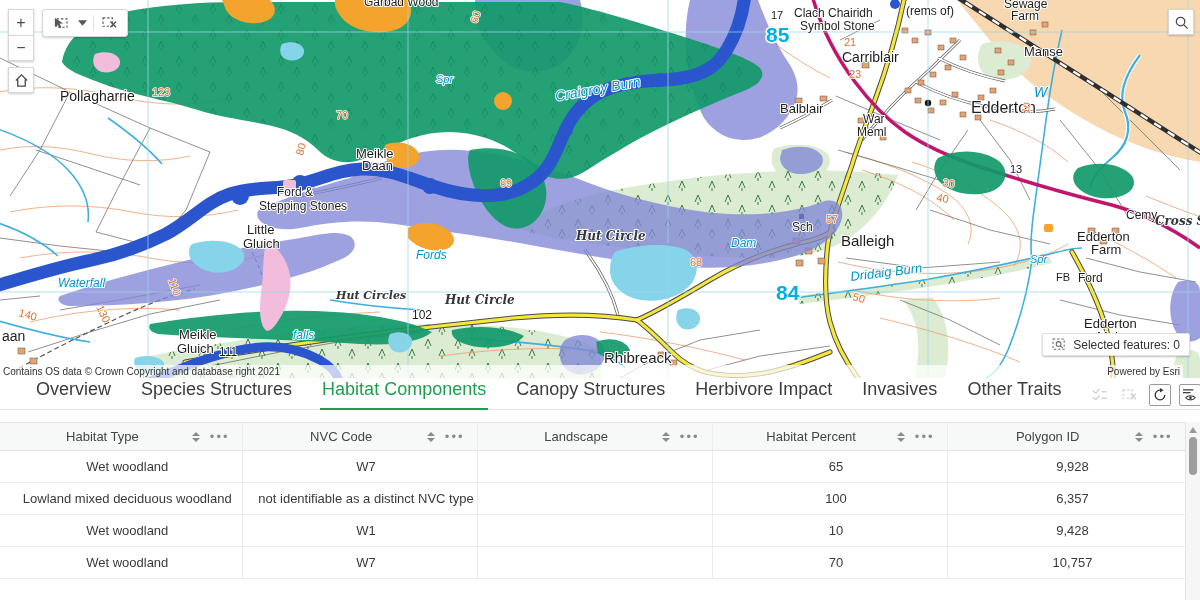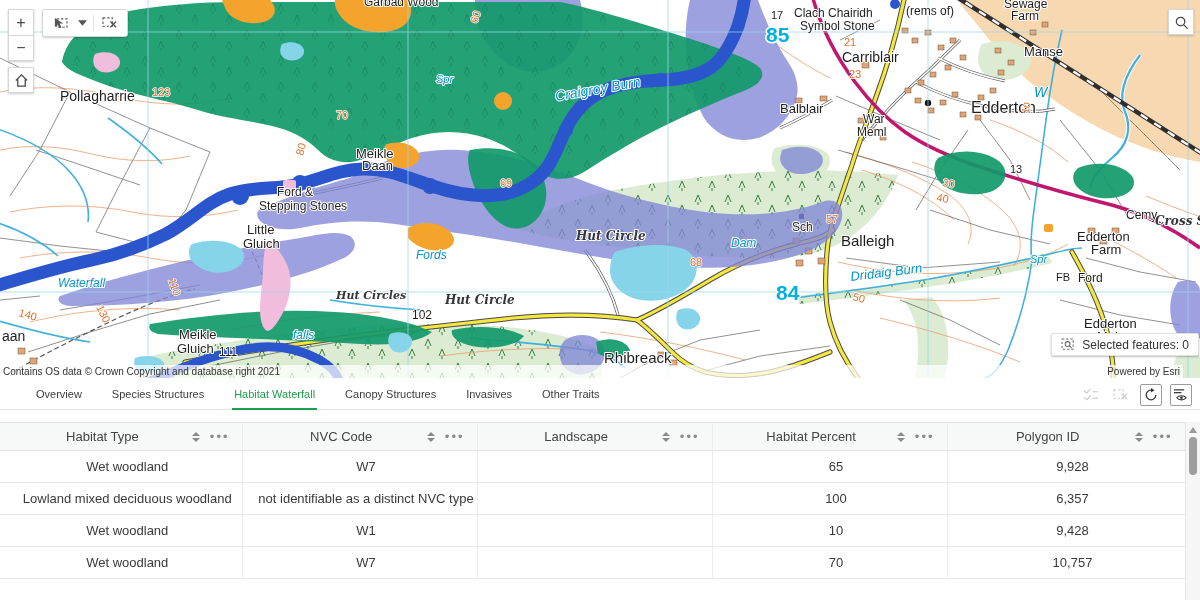--- a/index.html
+++ b/index.html
@@ -16,28 +16,28 @@
   .mapbtn{position:absolute;width:26px;height:26px;background:#fff;border:1px solid #d6d6d6;box-shadow:0 1px 2px rgba(0,0,0,.2);
     display:flex;align-items:center;justify-content:center;font-size:16px;color:#4a4a4a;cursor:pointer;box-sizing:border-box;}
   .zoomgrp{position:absolute;left:8px;top:9px;width:26px;}
   .zoomgrp .mapbtn{position:static;}
   .zoomgrp .mapbtn:first-child{border-bottom:none;}
   .homebtn{left:8px;top:67px;}
   .map-toolbar{position:absolute;left:42px;top:9px;height:26px;background:#fff;border:1px solid #d6d6d6;border-radius:3px;
     box-shadow:0 1px 2px rgba(0,0,0,.2);display:flex;align-items:center;padding:0 6px;gap:5px;}
   .map-toolbar .sep{width:1px;height:16px;background:#e0e0e0;}
   .searchbtn{right:6px;top:9px;left:auto;}
-  .sel-badge{position:absolute;right:1px;bottom:22px;height:21px;background:#fff;border:1px solid #e0e0e0;border-radius:2px;
+  .sel-badge{position:absolute;right:10px;bottom:22px;height:21px;background:#fff;border:1px solid #e0e0e0;border-radius:2px;
     box-shadow:0 1px 2px rgba(0,0,0,.25);display:flex;align-items:center;gap:6px;padding:0 9px;font-size:12px;color:#323232;}
   .attrib{position:absolute;left:0;right:17px;bottom:0;height:13px;background:rgba(255,255,255,.72);
     display:flex;justify-content:space-between;align-items:center;font-size:10px;color:#323232;padding:0 3px;}
   
   .table-pane{position:relative;width:1200px;height:222px;background:#fff;}
   .tabbar{display:flex;align-items:flex-end;height:32px;padding-left:34px;gap:26px;border-bottom:1px solid #e4e4e4;box-sizing:border-box;background:#fff;}
-  .tab{font-size:11px;color:#3c3c3c;padding:6px 2px 8px;cursor:pointer;white-space:nowrap;border-bottom:2px solid transparent;margin-bottom:-1px;}
+  .tab{font-size:18px;color:#3c3c3c;padding:6px 2px 8px;cursor:pointer;white-space:nowrap;border-bottom:2px solid transparent;margin-bottom:-1px;}
   .tab.active{color:#1f9e4d;border-bottom-color:#1f9e4d;}
   .tabtools{margin-left:auto;display:flex;align-items:center;gap:8px;padding-right:8px;margin-bottom:3px;}
   .ticon{width:22px;height:22px;display:flex;align-items:center;justify-content:center;box-sizing:border-box;cursor:pointer;}
   .ticon.disabled{opacity:.35;cursor:default;}
   .ticon.boxed{border:1px solid #9a9a9a;border-radius:2px;background:#fff;}
   .grid{position:absolute;left:0;top:44px;right:0;bottom:0;}
   .gtable{width:1185px;border-collapse:collapse;table-layout:fixed;}
   .gtable th,.gtable td{border-right:1px solid #ececec;border-bottom:1px solid #ececec;font-weight:normal;
     text-align:center;padding:0 0 0 13px;font-size:13px;color:#3a3a3a;overflow:hidden;white-space:nowrap;margin-left:45px;}
   .gtable thead th{height:27px;background:#f7f8f8;border-top:1px solid #e2e2e2;border-bottom:1px solid #e2e2e2;color:#444;}
@@ -433,22 +433,23 @@
     <div class="attrib">
       <span>Contains OS data © Crown Copyright and database right 2021</span>
       <span>Powered by Esri</span>
     </div>
   </div>
 
   <div class="table-pane">
     <div class="tabbar" id="tabbar">
       <div class="tab">Overview</div>
         <div class="tab">Species Structures</div>
-        <div class="tab active">Habitat Waterfall</div>
+        <div class="tab active">Habitat Components</div>
         <div class="tab">Canopy Structures</div>
+        <div class="tab">Herbivore Impact</div>
         <div class="tab">Invasives</div>
         <div class="tab">Other Traits</div>
         <div class="tabtools">
         <span class="ticon disabled">
           <svg width="16" height="14" viewBox="0 0 17 15">
               <path d="M1,3 L4,5.5 L8,1" fill="none" stroke="#777" stroke-width="1.4"></path>
               <line x1="10" y1="4" x2="16" y2="4" stroke="#777" stroke-width="1.4"></line>
               <path d="M1,10 L4,12.5 L8,8" fill="none" stroke="#777" stroke-width="1.4"></path>
               <line x1="10" y1="11" x2="16" y2="11" stroke="#777" stroke-width="1.4"></line>
             </svg>

